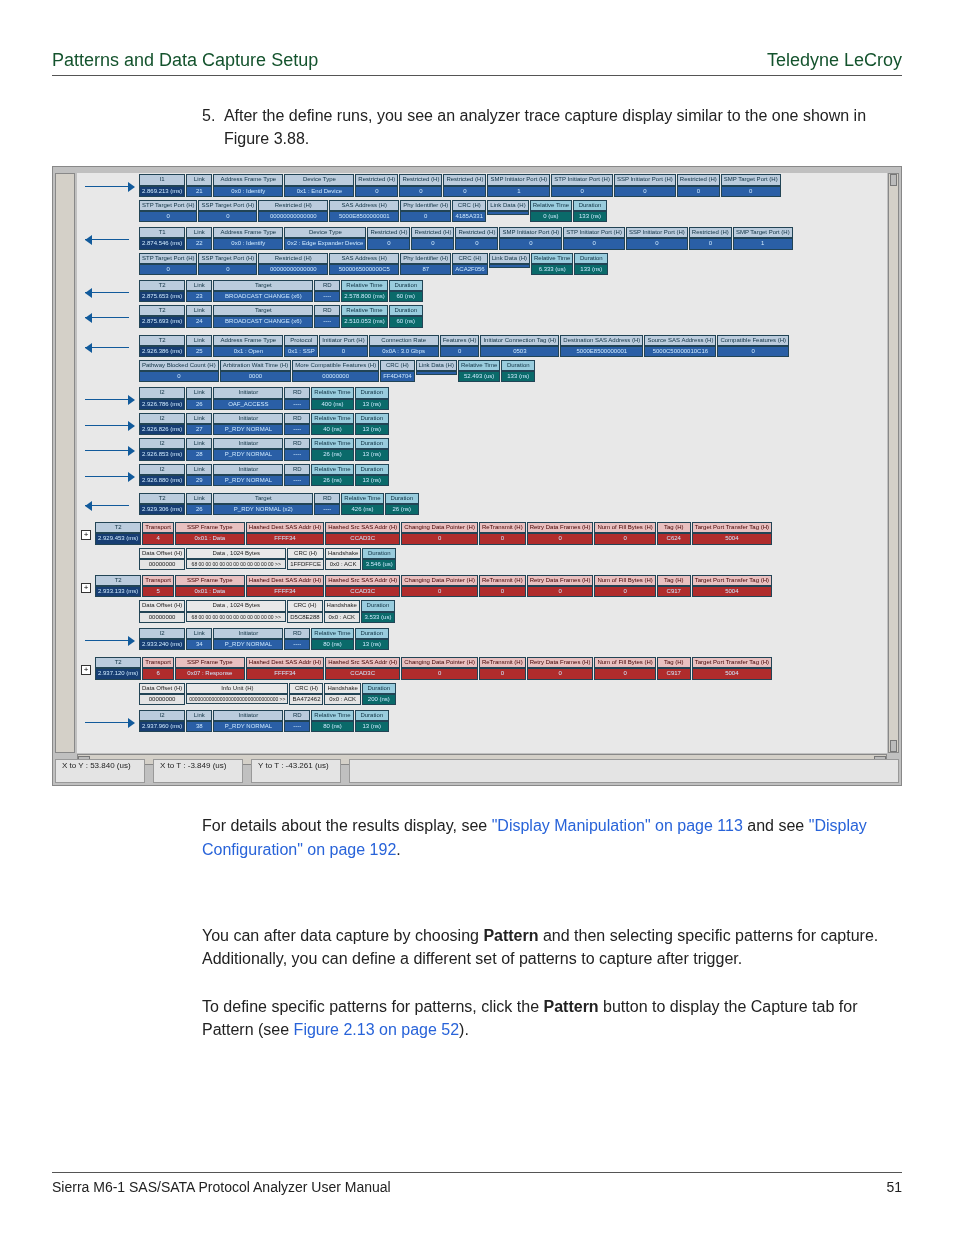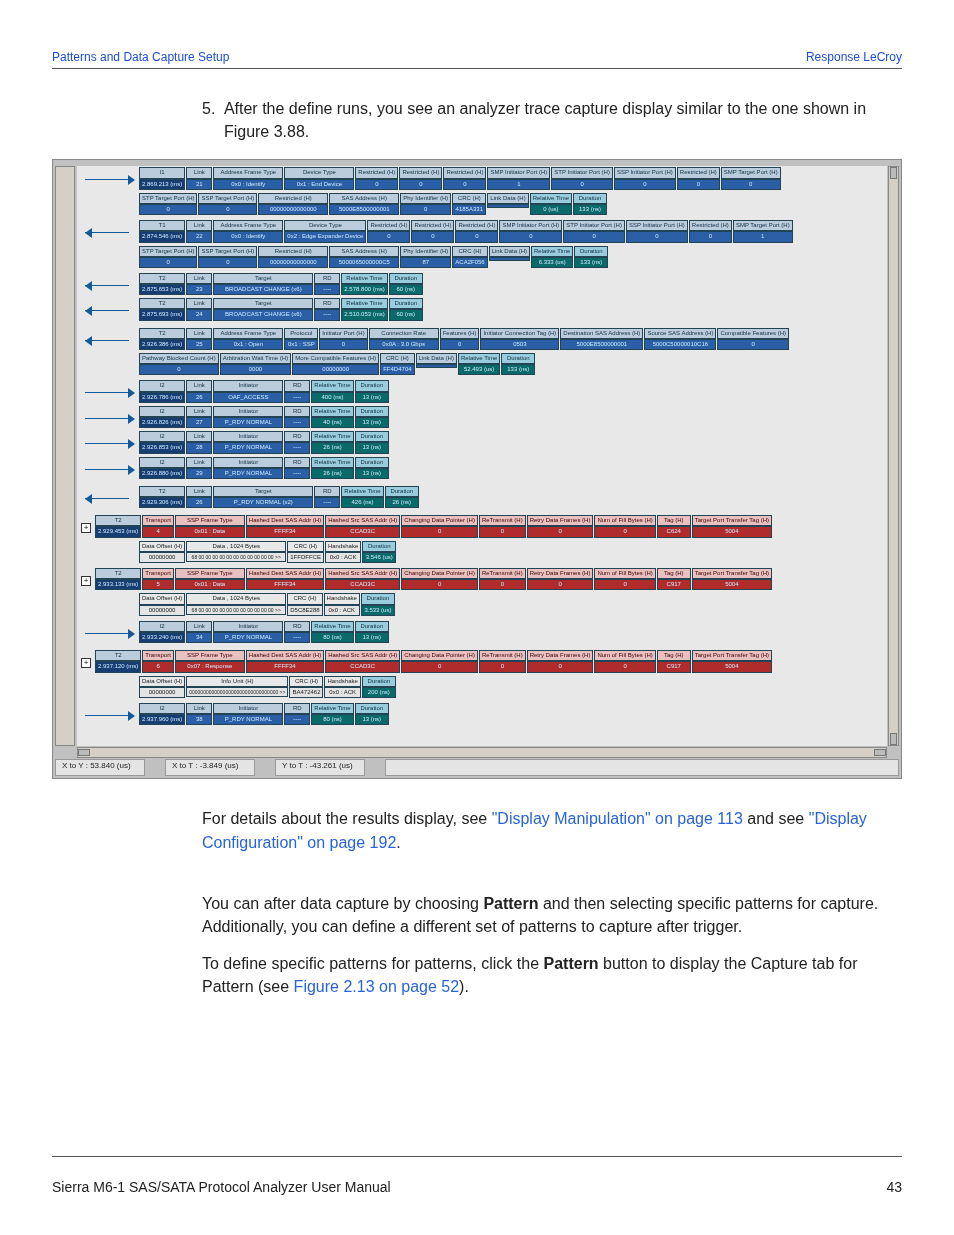--- a/index.html
+++ b/index.html
@@ -5,27 +5,27 @@
   * { box-sizing: border-box; margin: 0; padding: 0; }
   body {
     font-family: "Segoe UI", Arial, sans-serif;
     background: #fff;
     color: #222;
     width: 954px;
     height: 1235px;
     position: relative;
     padding: 50px 52px 40px 52px;
   }
-  .hdr { display: flex; justify-content: space-between; font-size: 12px; color: #1d4ed8; align-items: center; }
+  .hdr { display: flex; justify-content: space-between; font-size: 18px; color: #14532d; align-items: center; }
   .hdr-line { border: none; border-top: 1px solid #555; margin: 4px 0 28px 0; }
   .step { display: flex; margin-left: 150px; margin-right: 10px; font-size: 16px; line-height: 1.45; margin-bottom: 16px; }
   .step-num { width: 24px; }
-  .body-p { margin-left: 150px; margin-right: 10px; font-size: 16px; line-height: 1.45; margin-bottom: 14px; }
+  .body-p { margin-left: 150px; margin-right: 10px; font-size: 16px; line-height: 1.45; margin-bottom: 14px; margin-top: 25px; }
   a.link { color: #2863d9; text-decoration: none; }
-  .footer { position: absolute; left: 52px; right: 52px; bottom: 40px; font-size: 14px; display: flex; justify-content: space-between; border-top: 1px solid #555; padding-top: 22px;}
+  .footer { position: absolute; left: 52px; right: 52px; bottom: 40px; font-size: 14px; display: flex; justify-content: space-between; border-top: 1px solid #555; padding-top: 6px;}
 
   
   .trace {
     width: 850px; height: 620px;
     background: #c0c0c0;
     border: 1px solid #888;
     position: relative;
     overflow: hidden;
     margin: 6px 0 28px 0;
   }
@@ -34,21 +34,21 @@
     background: #e8e8e8;
     overflow: hidden;
   }
   .scroll-v { position:absolute; top:6px; right:2px; bottom:32px; width:11px; background:#d4d0c8; border:1px solid #888;}
   .scroll-v::before, .scroll-v::after { content:""; position:absolute; left:1px; right:1px; height:10px; background:#bbb; border:1px solid #777;}
   .scroll-v::before{top:0;} .scroll-v::after{bottom:0;}
   .scroll-h { position:absolute; left:24px; right:14px; bottom:20px; height:11px; background:#d4d0c8; border:1px solid #888;}
   .scroll-h::before, .scroll-h::after { content:""; position:absolute; top:1px; bottom:1px; width:10px; background:#bbb; border:1px solid #777;}
   .scroll-h::before{left:0;} .scroll-h::after{right:0;}
   .lgut { position:absolute; left:2px; top:6px; width:20px; bottom:32px; background:#d4d0c8; border:1px solid #888;}
-  .statusbar { position:absolute; left:2px; right:2px; bottom:2px; height:17px; display:flex; gap:20px;}
+  .statusbar { position:absolute; left:2px; right:2px; bottom:2px; height:24px; display:flex; gap:8px;}
   .status-cell { background:#e4e4e4; border:1px solid #999; font-size:8px; color:#222; padding:1px 6px; white-space:nowrap; }
   .status-cell.wide{ min-width:90px;}
   .row { display:flex; align-items:flex-start; padding:1px 2px 2px 4px; }
   .arrow { width:58px; height:14px; position:relative; margin-top:6px;}
   .arrow::before{content:""; position:absolute; left:4px; right:10px; top:6px; height:1px; background:#115a9b;}
   .arrow.right::after{content:""; position:absolute; right:4px; top:2px; border-left:7px solid #115a9b; border-top:5px solid transparent; border-bottom:5px solid transparent;}
   .arrow.left::after{content:""; position:absolute; left:4px; top:2px; border-right:7px solid #115a9b; border-top:5px solid transparent; border-bottom:5px solid transparent;}
   .blk { display:flex; flex-direction:column; margin-right:1px;}
   .cell-h, .cell-v { border:1px solid #245; font-size:6px; text-align:center; white-space:nowrap; overflow:hidden; padding:1px 2px; line-height:1.2; min-width:34px; }
   .cell-h { background:#bcd; color:#134; }
@@ -68,21 +68,21 @@
   .narrow .cell-h, .narrow .cell-v { min-width:26px;}
   .datarow { display:flex; margin-left:62px; margin-top:1px;}
   .exp { width:10px; height:10px; border:1px solid #333; background:#fff; font-size:8px; line-height:8px; text-align:center; margin-top:8px; margin-right:4px; color:#000;}
   .pad4{height:4px;}
 </style>
 </head>
 <body>
 
 <div class="hdr">
   <span>Patterns and Data Capture Setup</span>
-  <span>Response LeCroy</span>
+  <span>Teledyne LeCroy</span>
 </div>
 <hr class="hdr-line">
 
 <div class="step">
   <div class="step-num">5.</div>
   <div>
     <span>After the define runs, you see an analyzer trace capture display similar to the one shown in </span><span>Figure 3.88</span><span>.</span>
   </div>
 </div>
 
@@ -839,14 +839,14 @@
 <p class="body-p">
   <span>You can after data capture by choosing </span><b>Pattern</b><span> and then selecting specific patterns for capture. Additionally, you can define a different set of patterns to capture after trigger.</span>
 </p>
 
 <p class="body-p">
   <span>To define specific patterns for patterns, click the </span><b>Pattern</b><span> button to display the Capture tab for Pattern (see </span><a class="link">Figure 2.13 on page 52</a><span>).</span>
 </p>
 
 <div class="footer">
   <span>Sierra M6-1 SAS/SATA Protocol Analyzer User Manual</span>
-  <span>43</span>
+  <span>51</span>
 </div>
 
 </body></html>

